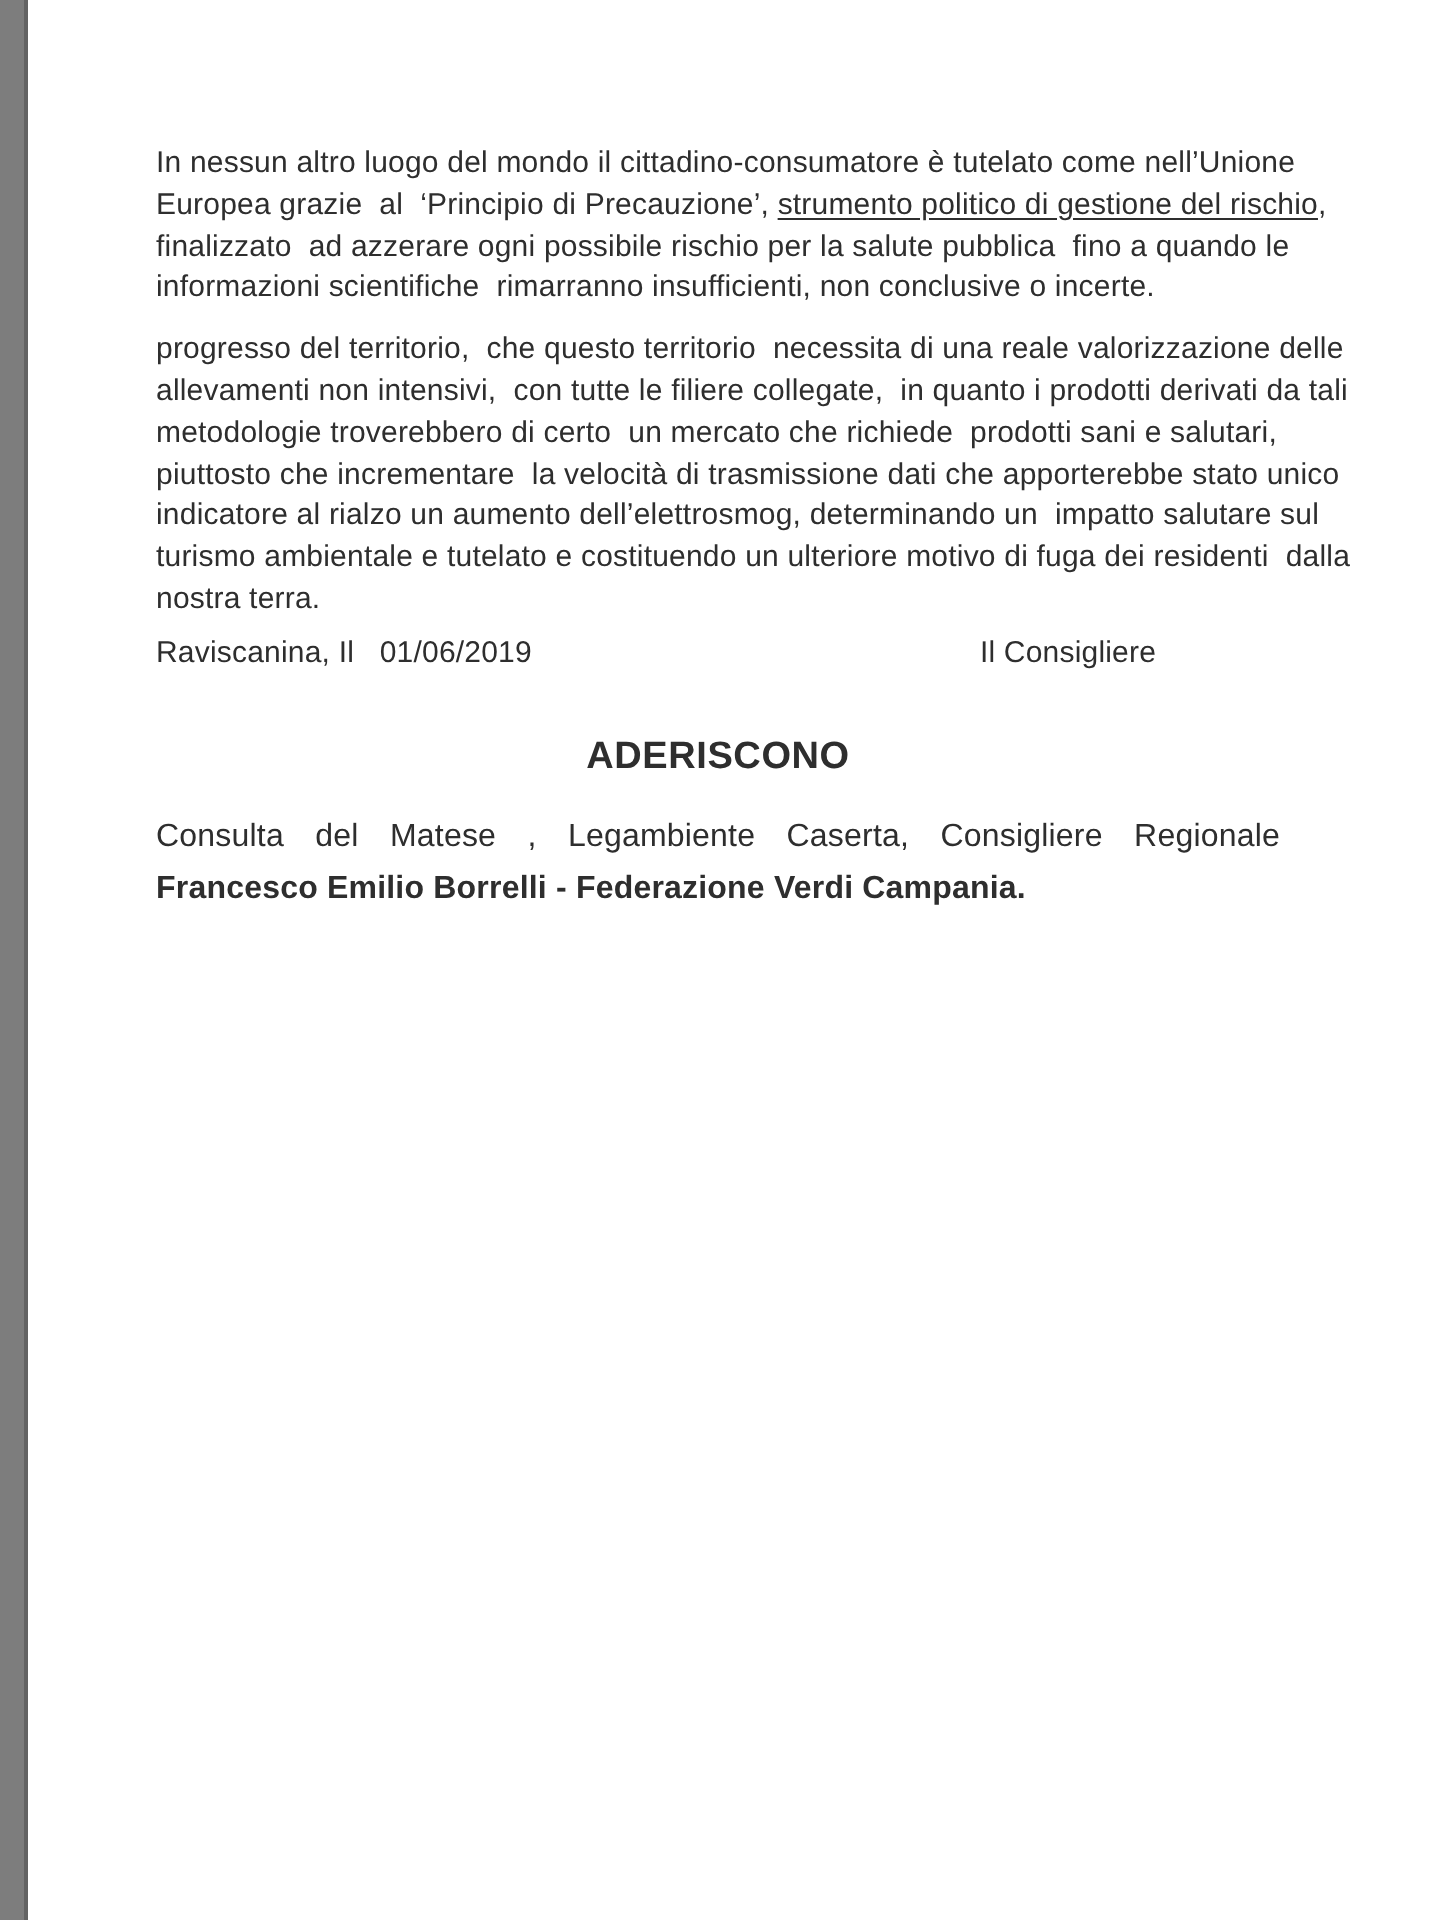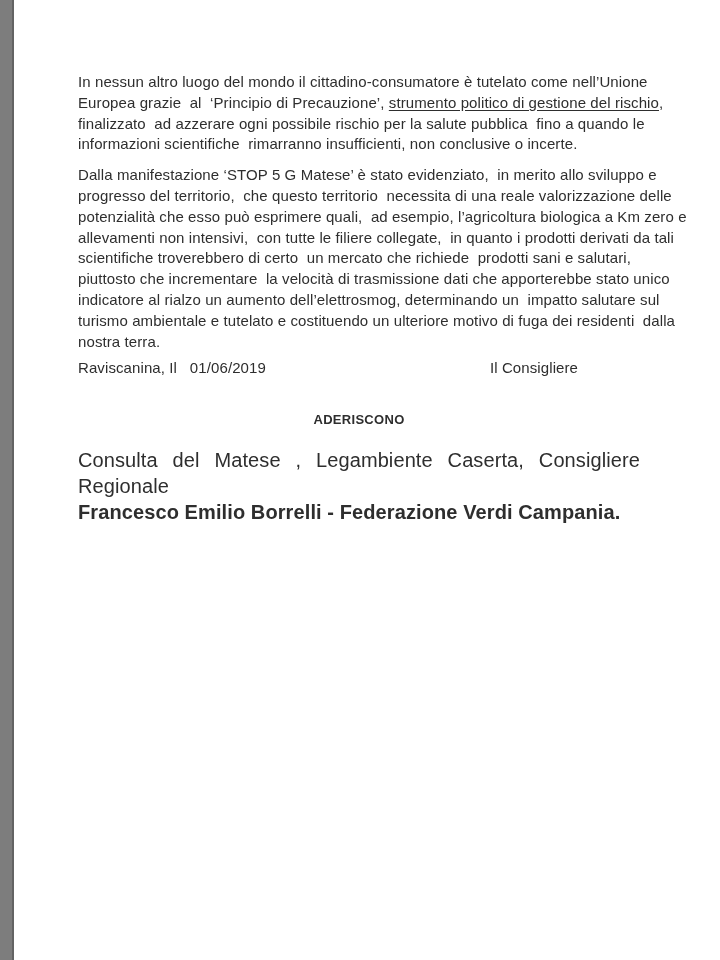--- a/index.html
+++ b/index.html
@@ -65,28 +65,28 @@
     text-align: center;
   }
   .sigrow {
     margin-top: 6px;
     display: flex;
     justify-content: flex-end;
   }
   .heading {
     margin: 30px 0 0 0;
     text-align: center;
-    font-size: 13px;
+    font-size: 19px;
     font-weight: bold;
     letter-spacing: 0.3px;
     line-height: 22px;
   }
   .adherents {
     margin-top: 16px;
-    font-size: 20px;
+    font-size: 16px;
     line-height: 26px;
   }
   .adherents .ln-justify {
     display: block;
     text-align: justify;
     text-align-last: justify;
     white-space: normal;
   }
   .adherents .ln-plain {
     display: block;
@@ -104,25 +104,23 @@
   <div class="content">
 
     <p class="para">
       <span class="ln">In nessun altro luogo del mondo il cittadino-consumatore è tutelato come nell’Unione</span>
       <span class="ln"><span>Europea grazie  al  ‘Principio di Precauzione’, </span><span class="u">strumento politico di gestione del rischio</span><span>,</span></span>
       <span class="ln">finalizzato  ad azzerare ogni possibile rischio per la salute pubblica  fino a quando le</span>
       <span class="ln">informazioni scientifiche  rimarranno insufficienti, non conclusive o incerte.</span>
     </p>
 
     <p class="para">
-      <span class="ln">Dalla manifestazione ‘STOP 5 G Matese’ è stato evidenziato,  in merito allo sviluppo e</span>
       <span class="ln">progresso del territorio,  che questo territorio  necessita di una reale valorizzazione delle</span>
-      <span class="ln">potenzialità che esso può esprimere quali,  ad esempio, l’agricoltura biologica a Km zero e</span>
       <span class="ln">allevamenti non intensivi,  con tutte le filiere collegate,  in quanto i prodotti derivati da tali</span>
-      <span class="ln">scientifiche troverebbero di certo  un mercato che richiede  prodotti sani e salutari,</span>
+      <span class="ln">metodologie troverebbero di certo  un mercato che richiede  prodotti sani e salutari,</span>
       <span class="ln">piuttosto che incrementare  la velocità di trasmissione dati che apporterebbe stato unico</span>
       <span class="ln">indicatore al rialzo un aumento dell’elettrosmog, determinando un  impatto salutare sul</span>
       <span class="ln">turismo ambientale e tutelato e costituendo un ulteriore motivo di fuga dei residenti  dalla</span>
       <span class="ln">nostra terra.</span>
     </p>
 
     <div class="daterow">
       <span>Raviscanina, Il   01/06/2019</span>
       <span class="president-block">Il Consigliere</span>
     </div>

